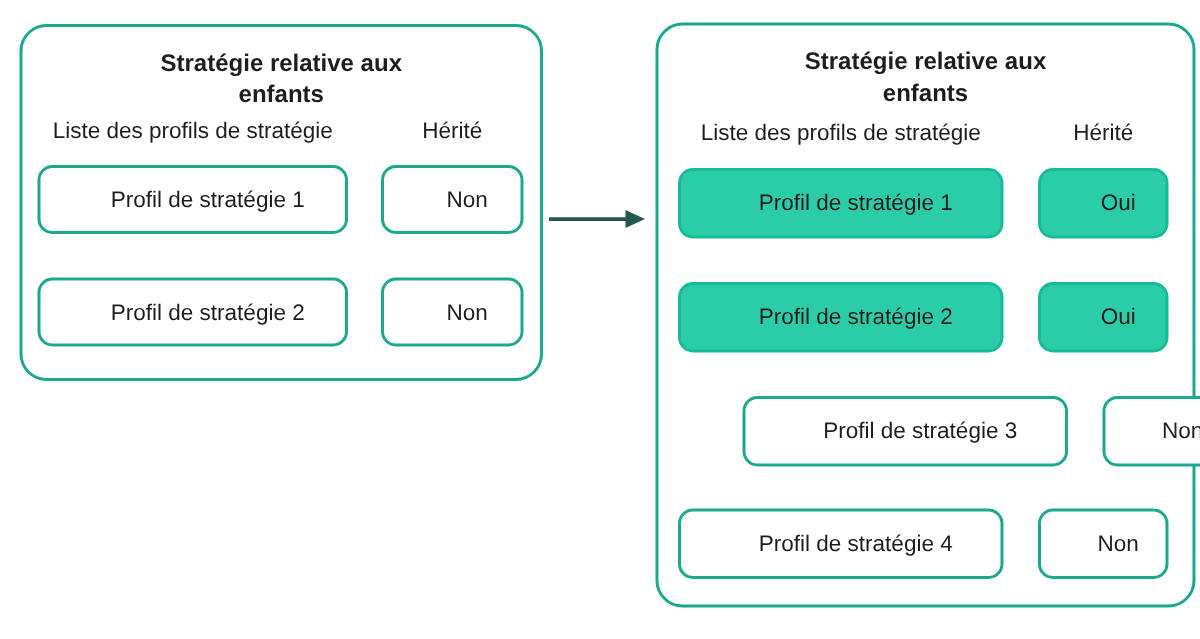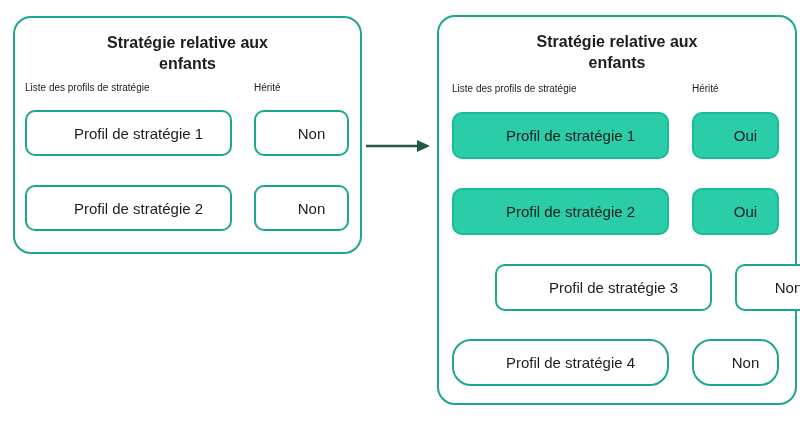--- a/index.html
+++ b/index.html
@@ -44,22 +44,23 @@
   .panel-title {
     font-weight: bold;
     font-size: 16px;
     line-height: 21px;
     text-align: center;
     max-width: 210px;
     margin: 14px auto 0 auto;
   }
   .col-hdr {
     position: absolute;
-    font-size: 10px;
+    font-size: 15px;
     line-height: 18px;
+    text-align: center;
     white-space: nowrap;
   }
   .panel-parent .hdr-profiles { left: 10px;  width: 207px; top: 61px; }
   .panel-parent .hdr-inherited { left: 239px; width: 95px;  top: 61px; }
   .panel-child  .hdr-profiles { left: 13px;  width: 217px; top: 63px; }
   .panel-child  .hdr-inherited { left: 253px; width: 87px;  top: 63px; }
   .pbox {
     position: absolute;
     background: #ffffff;
     border: 2px solid var(--teal-border);
@@ -77,21 +78,21 @@
   }
   
   .panel-parent .row0 { top: 92px; }
   .panel-parent .row1 { top: 167px; }
   .panel-parent .cell-profile  { left: 10px;  width: 207px; height: 46px; }
   .panel-parent .cell-inherited { left: 239px; width: 95px;  height: 46px; }
   
   .panel-child .row0 { top: 95px; }
   .panel-child .row1 { top: 171px; }
   .panel-child .row2 { top: 247px; margin-left: 43px; }
-  .panel-child .row3 { top: 322px; border-radius: 19px; }
+  .panel-child .row3 { top: 322px; }
   .panel-child .cell-profile  { left: 13px;  width: 217px; height: 47px; }
   .panel-child .cell-inherited { left: 253px; width: 87px;  height: 47px; }
   .arrow-wrap {
     position: absolute;
     left: 366px;
     top: 139px;
     width: 64px;
     height: 14px;
   }
   .arrow-wrap svg { display: block; }

